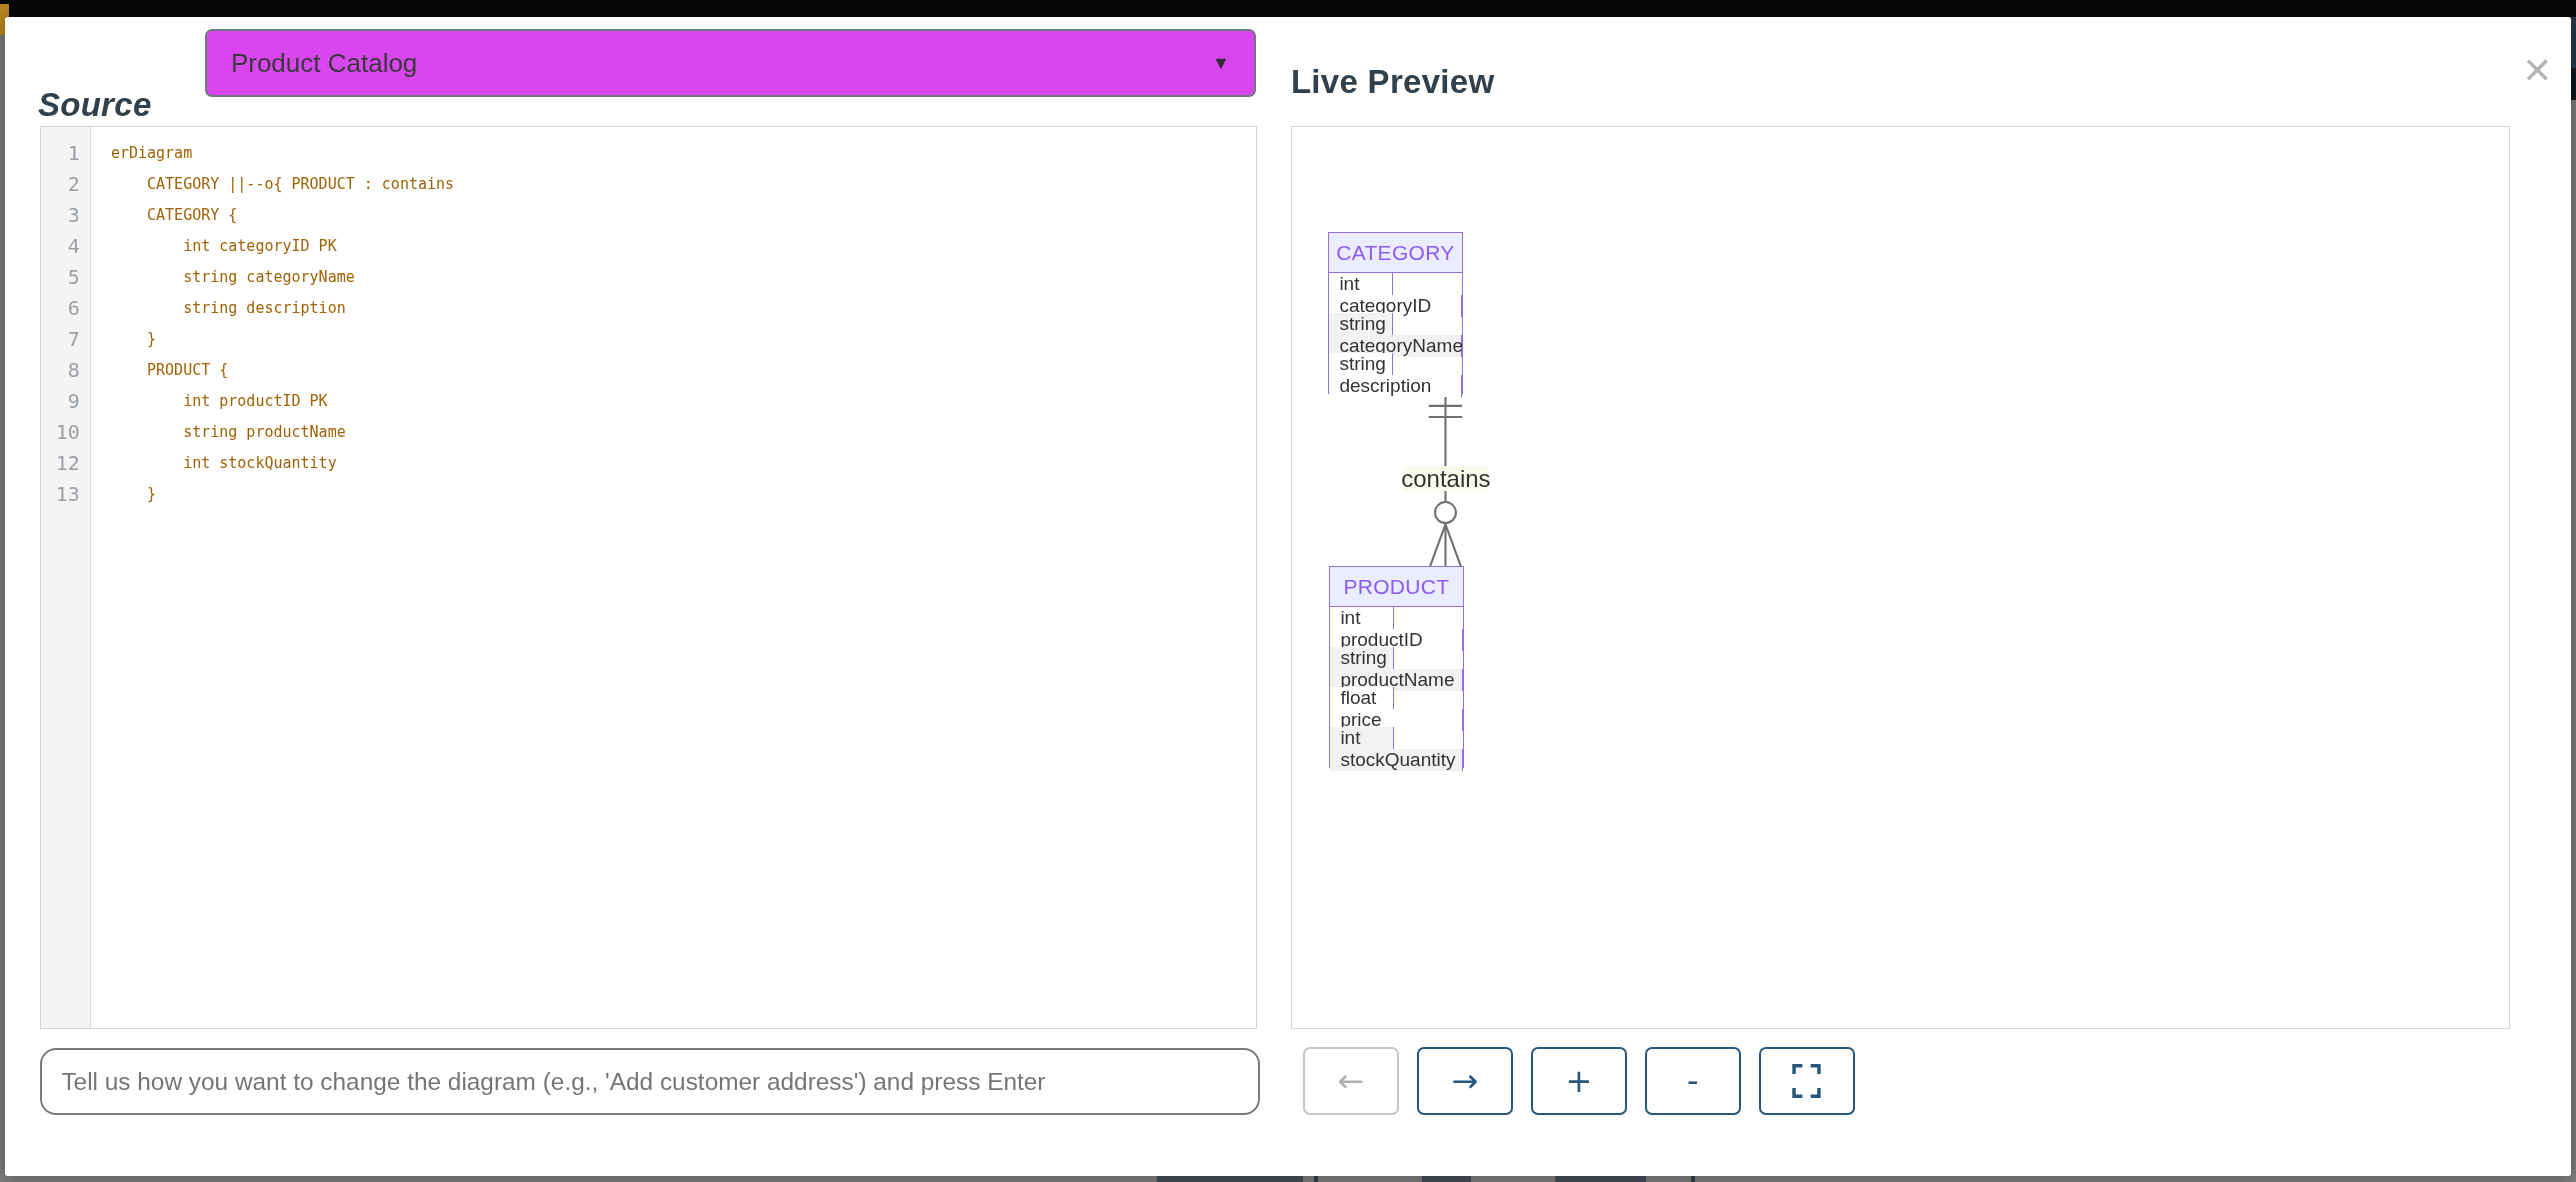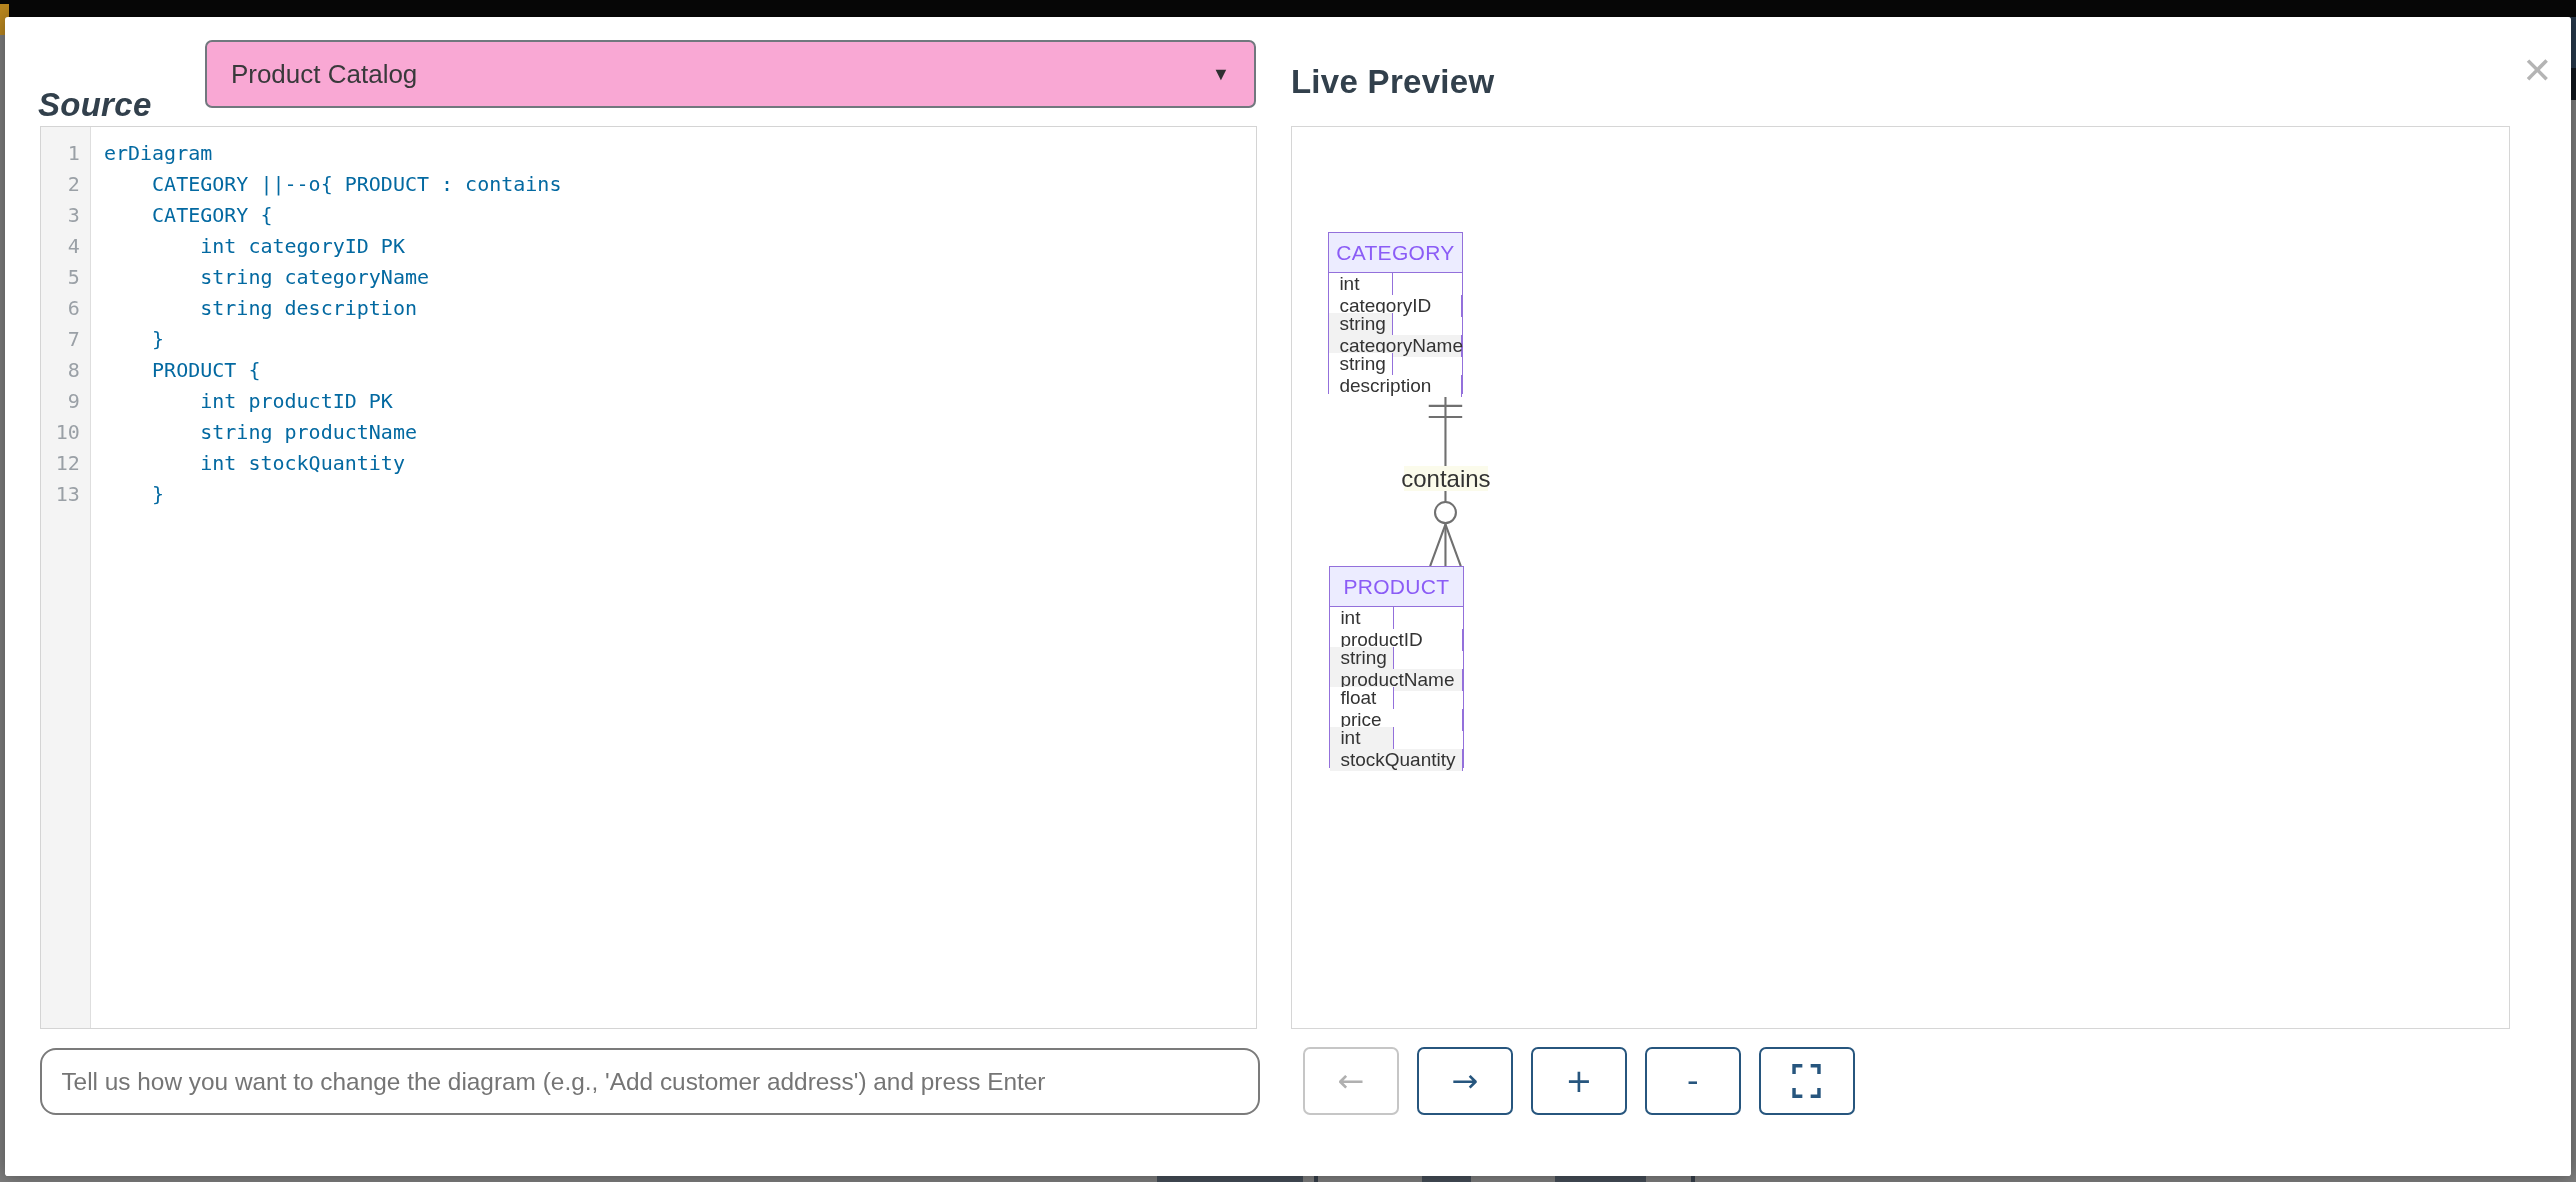--- a/index.html
+++ b/index.html
@@ -29,22 +29,22 @@
 
   .pane-title {
     position: absolute; font-size: 33px; font-weight: 700; color: #32404c;
     letter-spacing: 0.3px;
   }
   #source-title { left: 33px; top: 46px; font-style: italic; }
   #preview-title { left: 1286px; top: 23px; }
 
   
   .dropdown {
-    position: absolute; left: 200px; top: 23px; width: 1051px; height: 68px;
-    border: 2.1px solid #71787e; border-radius: 7px; background: #f9a8d4;
+    position: absolute; left: 200px; top: 12px; width: 1051px; height: 68px;
+    border: 2.1px solid #71787e; border-radius: 7px; background: #d946ef;
     display: flex; align-items: center; padding: 0 24px; cursor: pointer;
   }
   .dropdown-value { font-size: 26px; color: #39393b; flex: 1; }
   .dropdown-caret { font-size: 18px; color: #2f2f31; }
 
   
   .editor {
     position: absolute; left: 35px; top: 109px; width: 1217px; height: 903px;
     border: 1.4px solid #d4d4d4; background: #fff; overflow: hidden;
   }
@@ -52,22 +52,22 @@
     position: absolute; left: 0; top: 0; bottom: 0; width: 50px;
     background: #f4f4f4; border-right: 1.4px solid #dedede;
   }
   .code-lines { position: relative; padding-top: 9.8px; }
   .code-line { display: flex; height: 31px; align-items: center; }
   .ln-num {
     width: 39px; text-align: right; font-family: "DejaVu Sans Mono", monospace;
     font-size: 20px; color: #9aa0a6; flex: none;
   }
   .ln-code {
-    margin-left: 24px; font-family: "DejaVu Sans Mono", monospace;
-    font-size: 20px; color: #0369a1; white-space: pre;
+    margin-left: 31px; font-family: "DejaVu Sans Mono", monospace;
+    font-size: 15px; color: #a16207; white-space: pre;
   }
 
   
   .prompt-input {
     position: absolute; left: 35px; top: 1031px; width: 1220px; height: 67px;
     border: 2.1px solid #7b7b7b; border-radius: 16px; padding: 0 19.5px;
     font-size: 24.4px; color: #333; font-family: "Liberation Sans", sans-serif;
     outline: none;
   }
   .prompt-input::placeholder { color: #757575; opacity: 1; }

